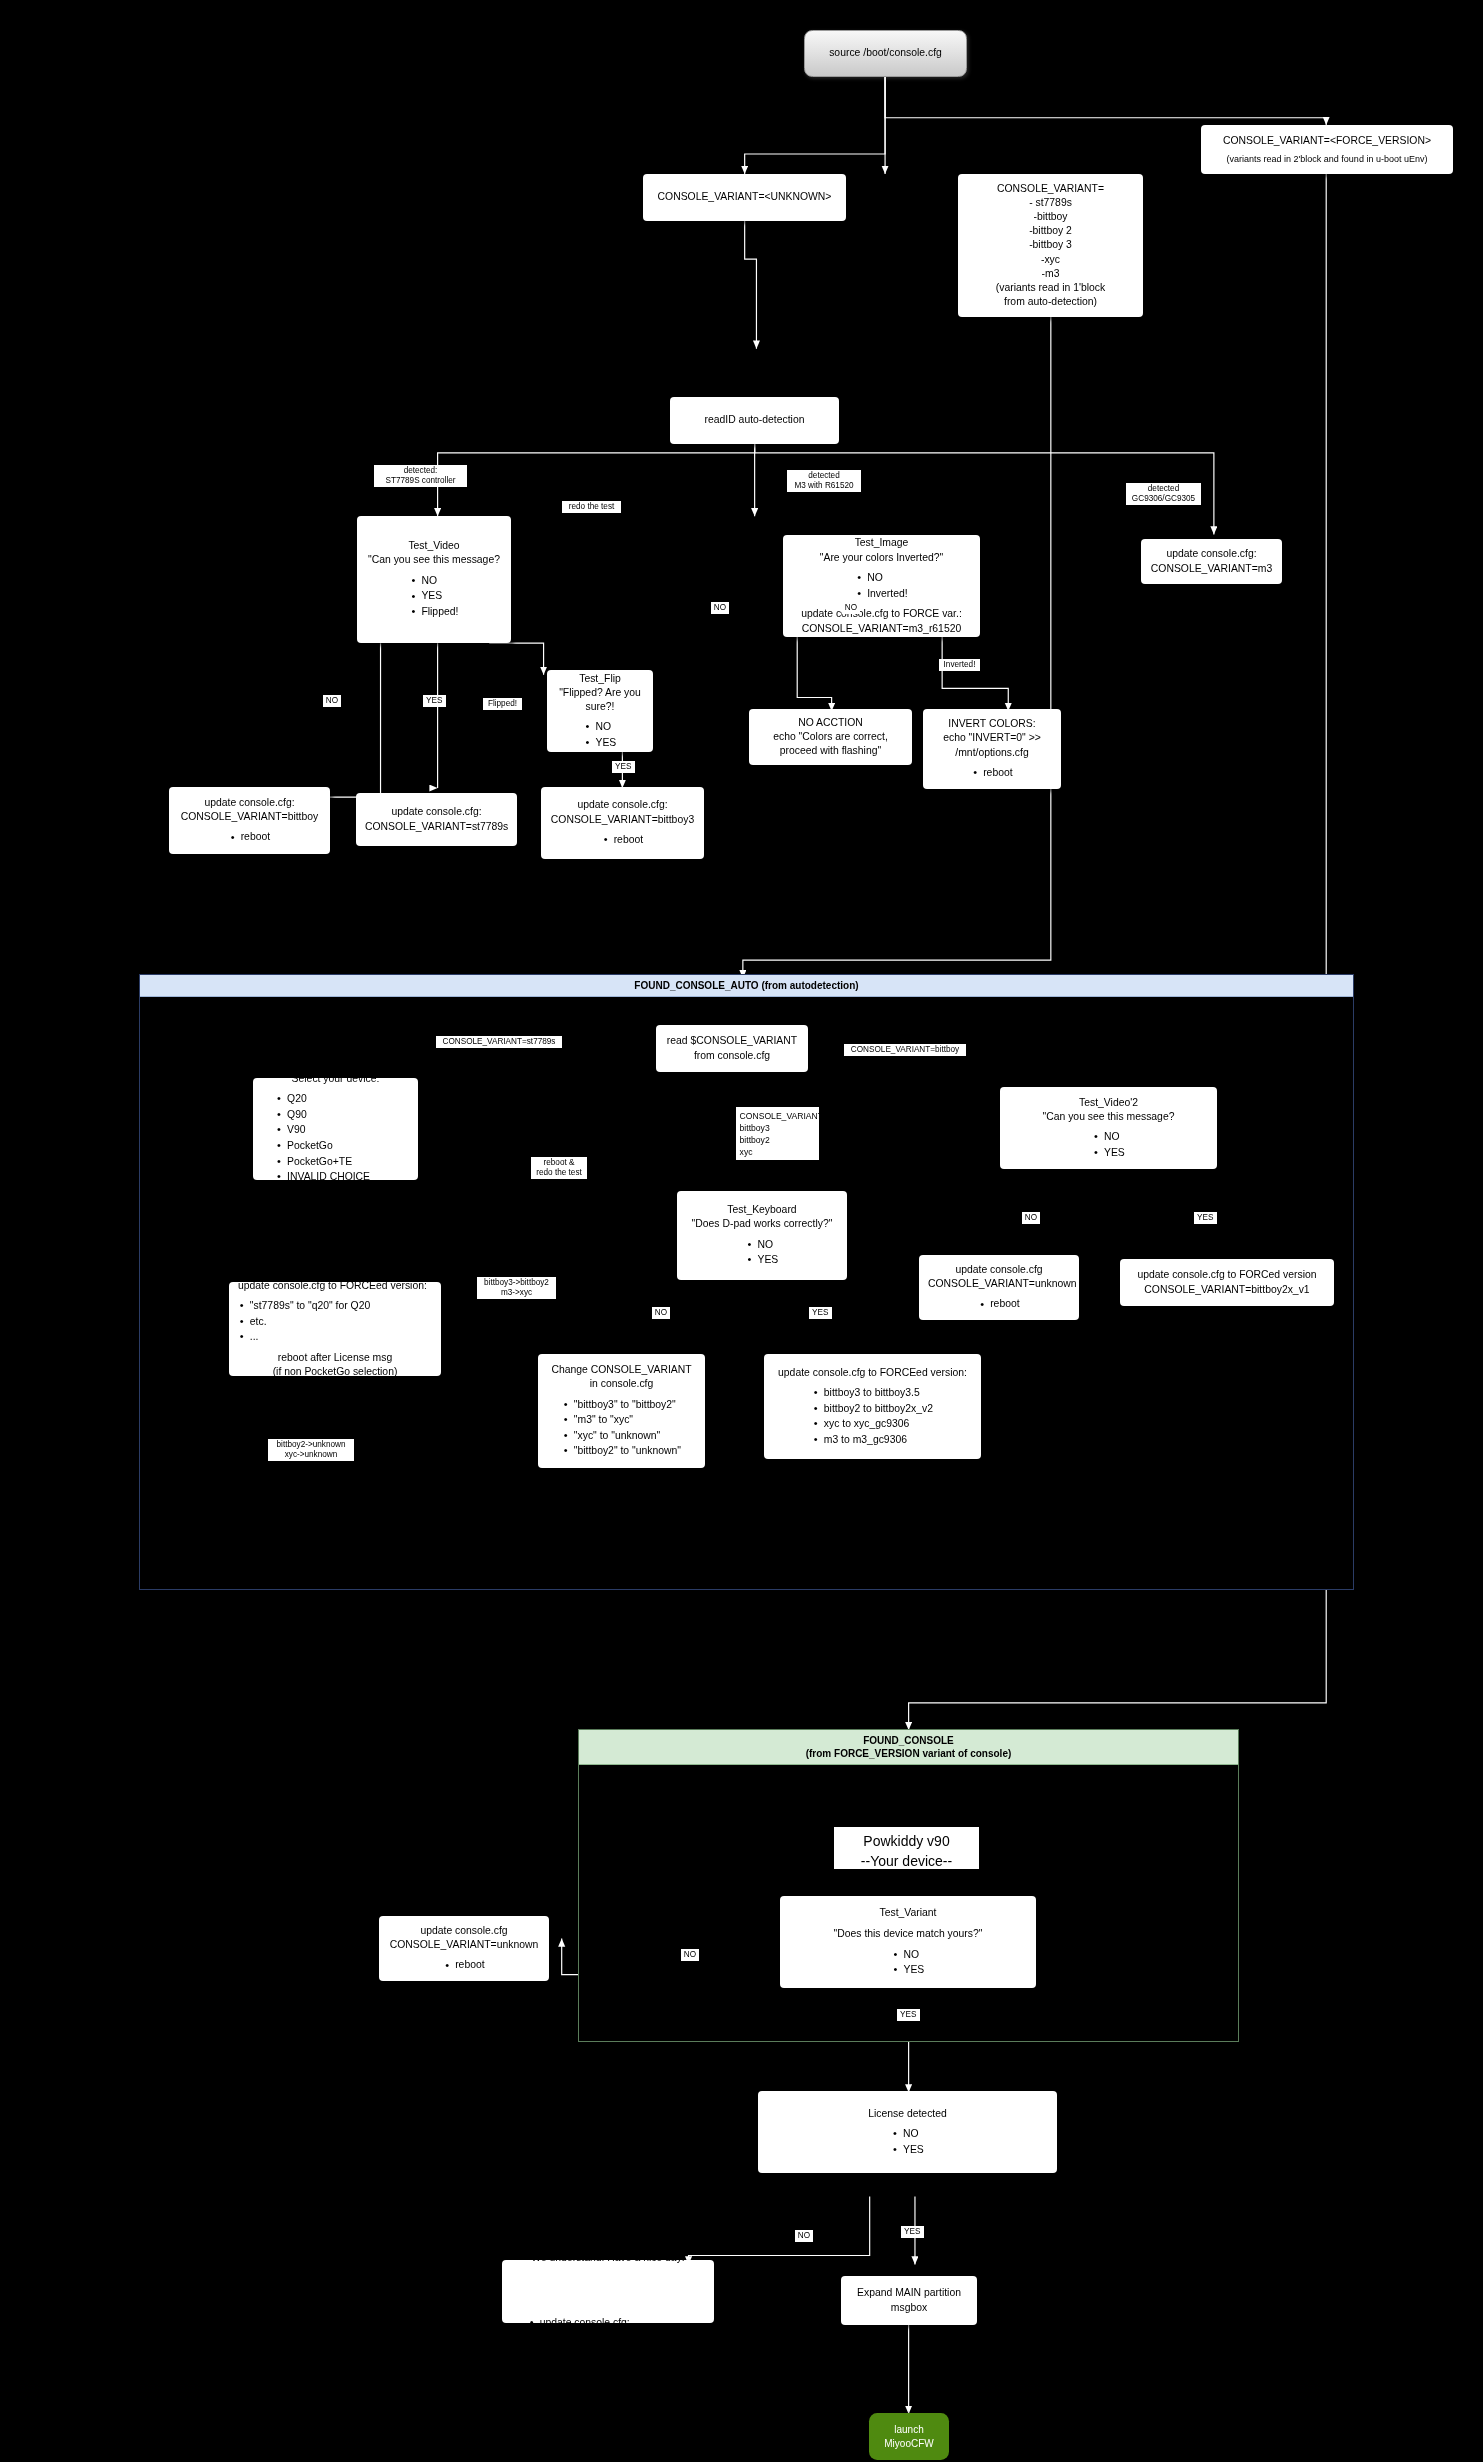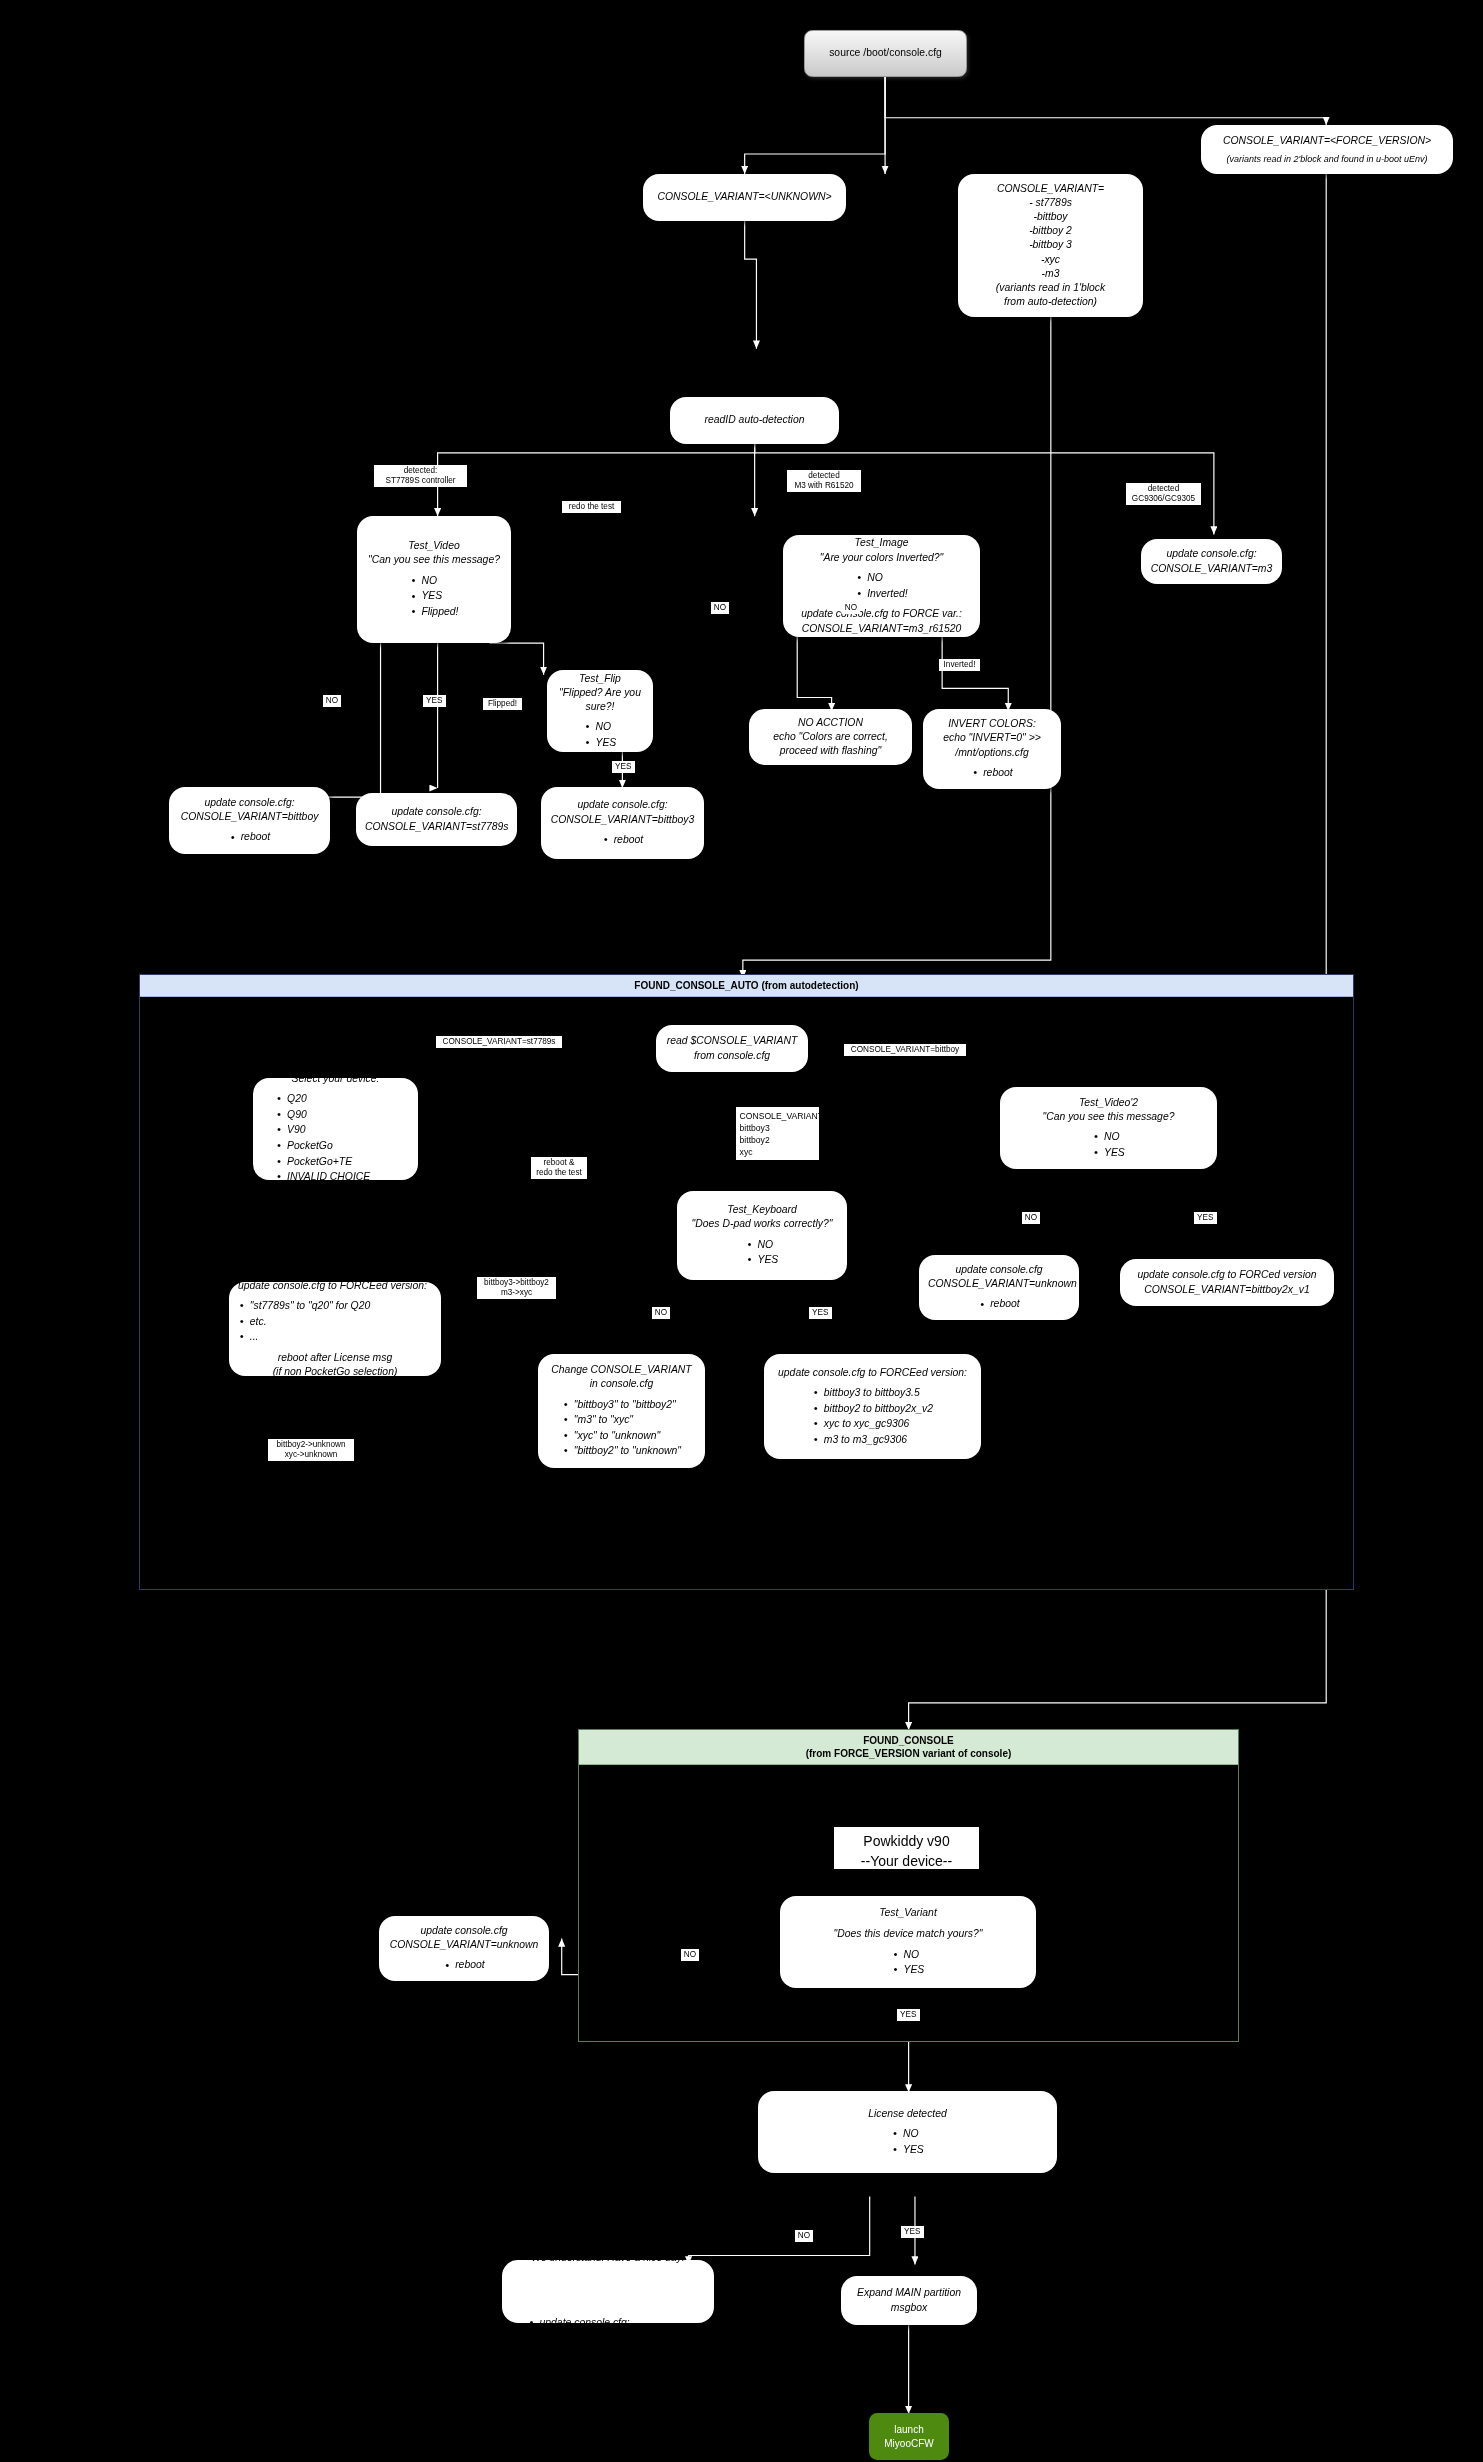--- a/index.html
+++ b/index.html
@@ -4,21 +4,21 @@
 <style>
   html,body{margin:0;padding:0;background:#000;}
   body{width:1483px;height:2462px;position:relative;overflow:hidden;
        font-family:"Liberation Sans",sans-serif;color:#000;}
   .canvas{position:absolute;left:0;top:0;width:1483px;height:2462px;}
 
   
   .node{position:absolute;box-sizing:border-box;background:#fff;color:#000;
         display:flex;flex-direction:column;justify-content:center;
         font-size:10.4px;line-height:1.35;text-align:center;}
-  .rounded{border-radius:16px;font-style:italic;}
+  .rounded{border-radius:4px;}
   .pad{padding:7.2px 9px;}
   .shadow{box-shadow:2.7px 2.7px 3.6px rgba(0,0,0,.55);}
 
   
   .start{background:linear-gradient(180deg,#f7f7f7 0%,#e3e3e3 45%,#c9c9c9 100%);
          border-radius:8.2px;border:0.9px solid #9a9a9a;
          box-shadow:1.8px 1.8px 3.6px rgba(255,255,255,.12);}
 
   
   .elabel{position:absolute;background:#fff;color:#000;font-size:8.2px;

